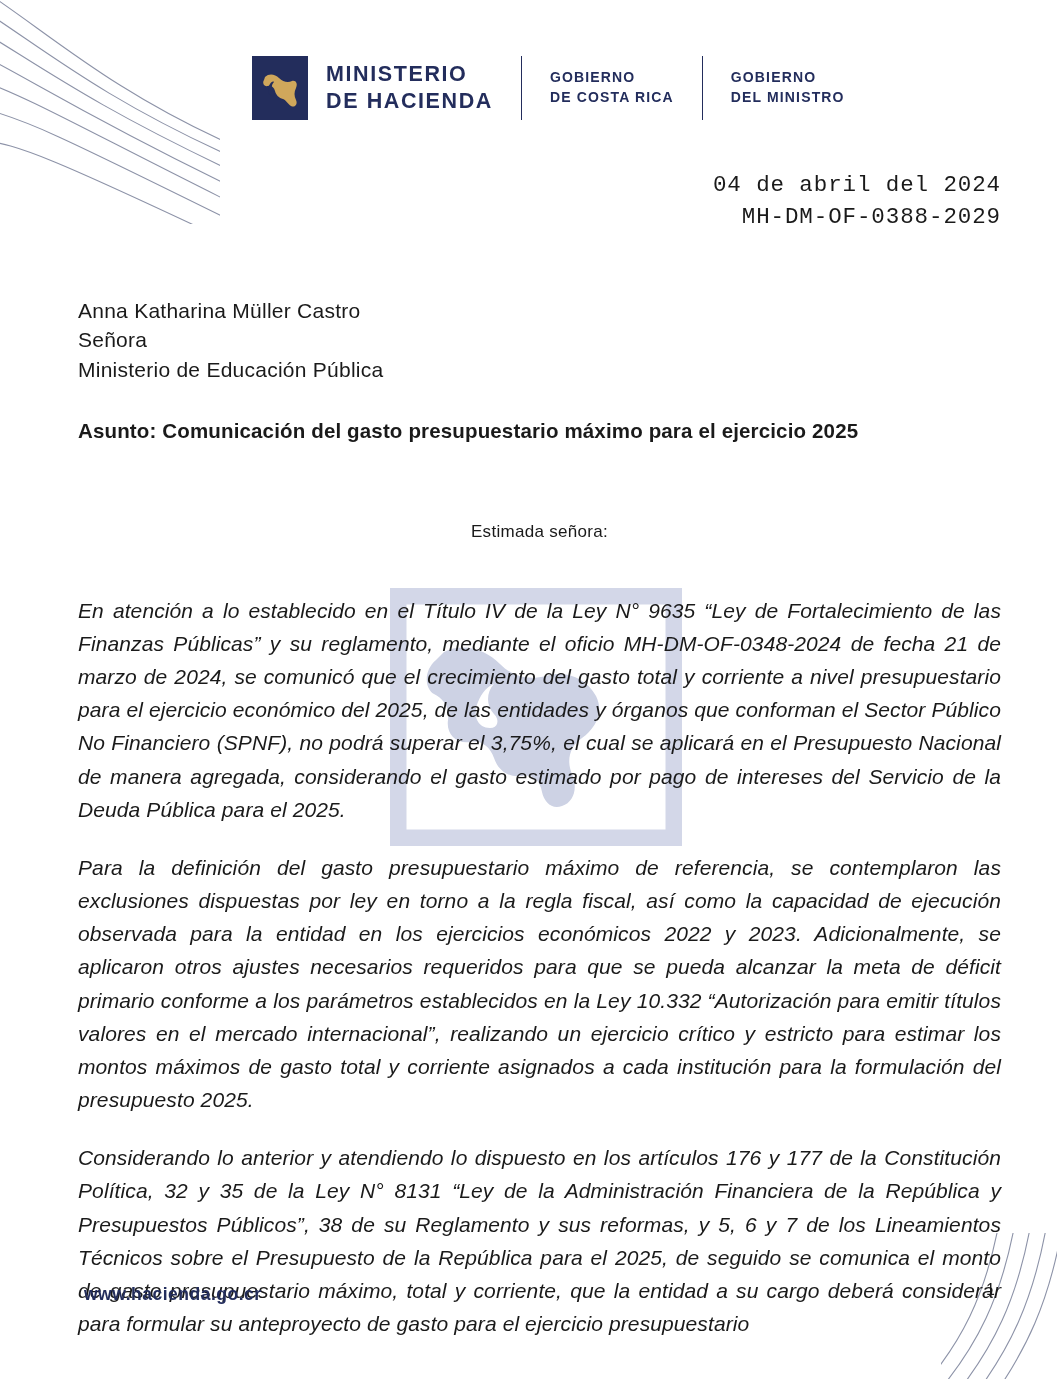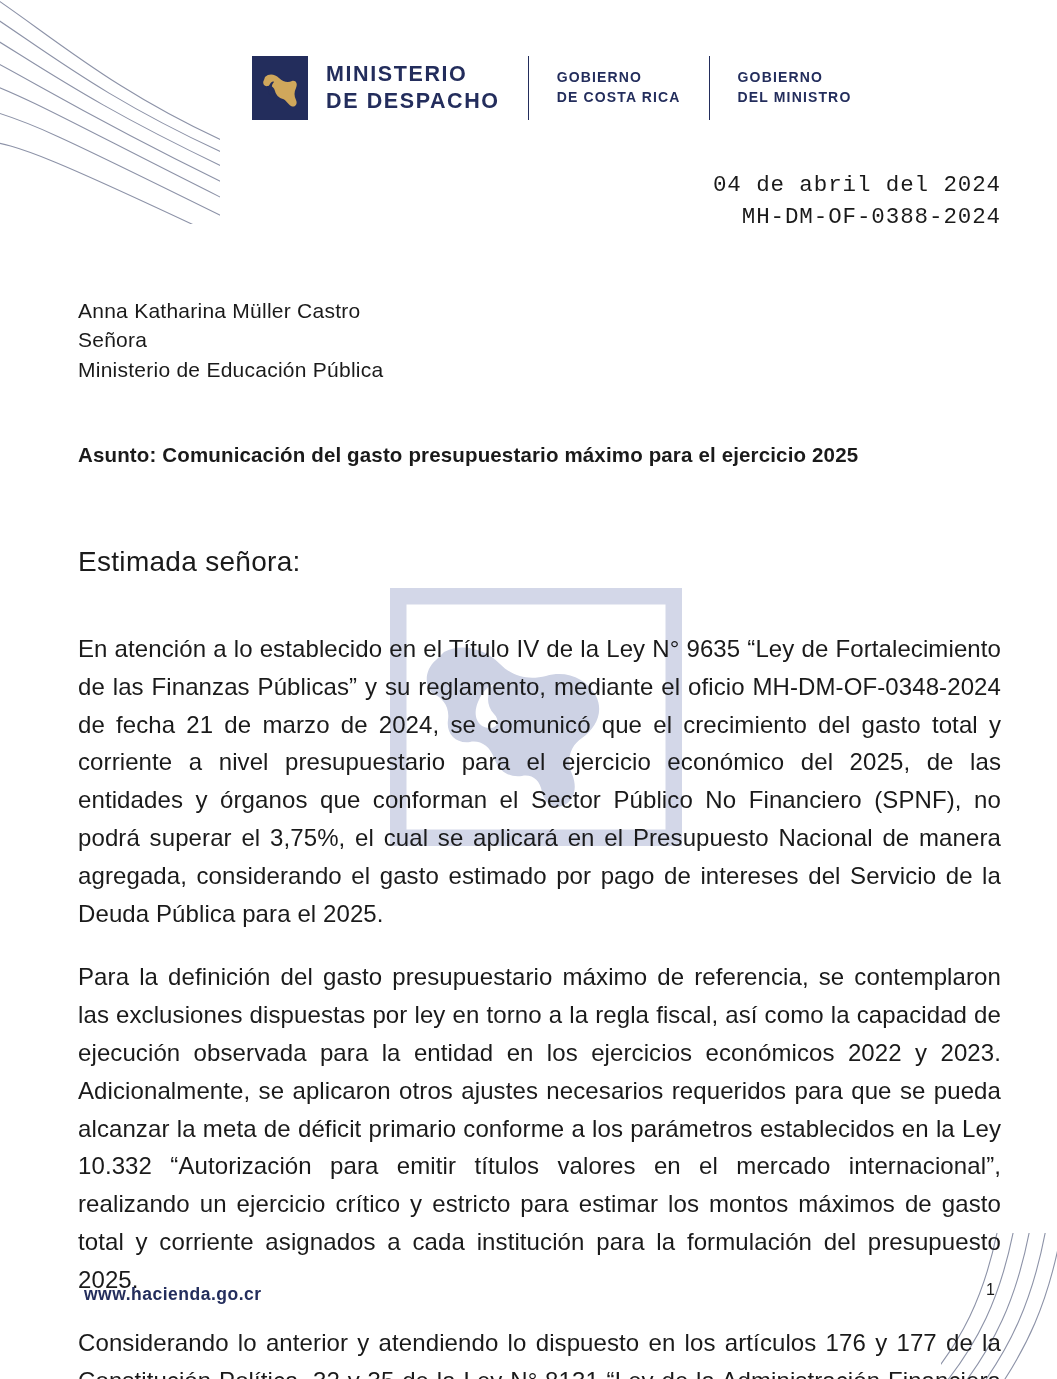--- a/index.html
+++ b/index.html
@@ -108,37 +108,39 @@
     color: #1a1a1a;
     font-family: Liberation Mono, monospace;
   }
   .addressee {
     margin-top: 62px;
     font-size: 21px;
     line-height: 1.41;
     letter-spacing: 0.25px;
   }
   .subject {
-    margin-top: 58px;
+    margin-top: 34px;
     font-size: 20.5px;
     font-weight: 700;
     letter-spacing: 0.15px;
   }
   .salutation {
     margin-top: 79px;
-    font-size: 28px;
+    font-size: 17px;
     letter-spacing: 0.3px;
+    text-align: center;
   }
   .paragraphs { margin-top: 52px; }
   .para {
     text-align: justify;
-    font-size: 24px;
+    font-size: 21px;
     line-height: 1.58;
     letter-spacing: 0.1px;
     margin: 0 0 25px 0;
+    font-style: italic;
   }
   .para:last-child { margin-bottom: 0; }
 
   
   .page-number {
     position: absolute;
     right: 62px;
     top: 1281px;
     font-size: 16px;
     color: #1a1a1a;
@@ -204,39 +206,39 @@
                  C 36 14, 38 18, 36 22 C 34 26, 34 30, 36 34
                  C 38 38, 35 42, 31 40 C 28 38, 26 34, 23 33
                  C 19 32, 16 29, 15 25 C 14 21, 11 19, 8 20
                  C 4 21, 2 17, 4 14 Z" fill="#d0a75b"></path>
         <path d="M14 16 C 11 19, 11 24, 14 26 C 16 28, 15 31, 12 30
                  C 8 29, 7 22, 10 18 C 11 16, 13 15, 14 16 Z" fill="#232d5c"></path>
       </svg>
     </div>
     <div class="logo-words">
       <div>MINISTERIO</div>
-      <div>DE DESPACHO</div>
+      <div>DE HACIENDA</div>
     </div>
     <div class="hdr-divider hdr-gap-l"></div>
     <div class="hdr-block hdr-gap-l">
       <div>GOBIERNO</div>
       <div>DE COSTA RICA</div>
     </div>
     <div class="hdr-divider hdr-gap-l"></div>
     <div class="hdr-block hdr-gap-l">
       <div>GOBIERNO</div>
       <div>DEL MINISTRO</div>
     </div>
   </div>
 
   <div class="content">
 
     <div class="meta">
       <div>04 de abril del 2024</div>
-      <div>MH-DM-OF-0388-2024</div>
+      <div>MH-DM-OF-0388-2029</div>
     </div>
 
     <div class="addressee">
       <div>Anna Katharina Müller Castro</div>
       <div>Señora</div>
       <div>Ministerio de Educación Pública</div>
     </div>
 
     <div class="subject">Asunto: Comunicación del gasto presupuestario máximo para el ejercicio 2025</div>
 

